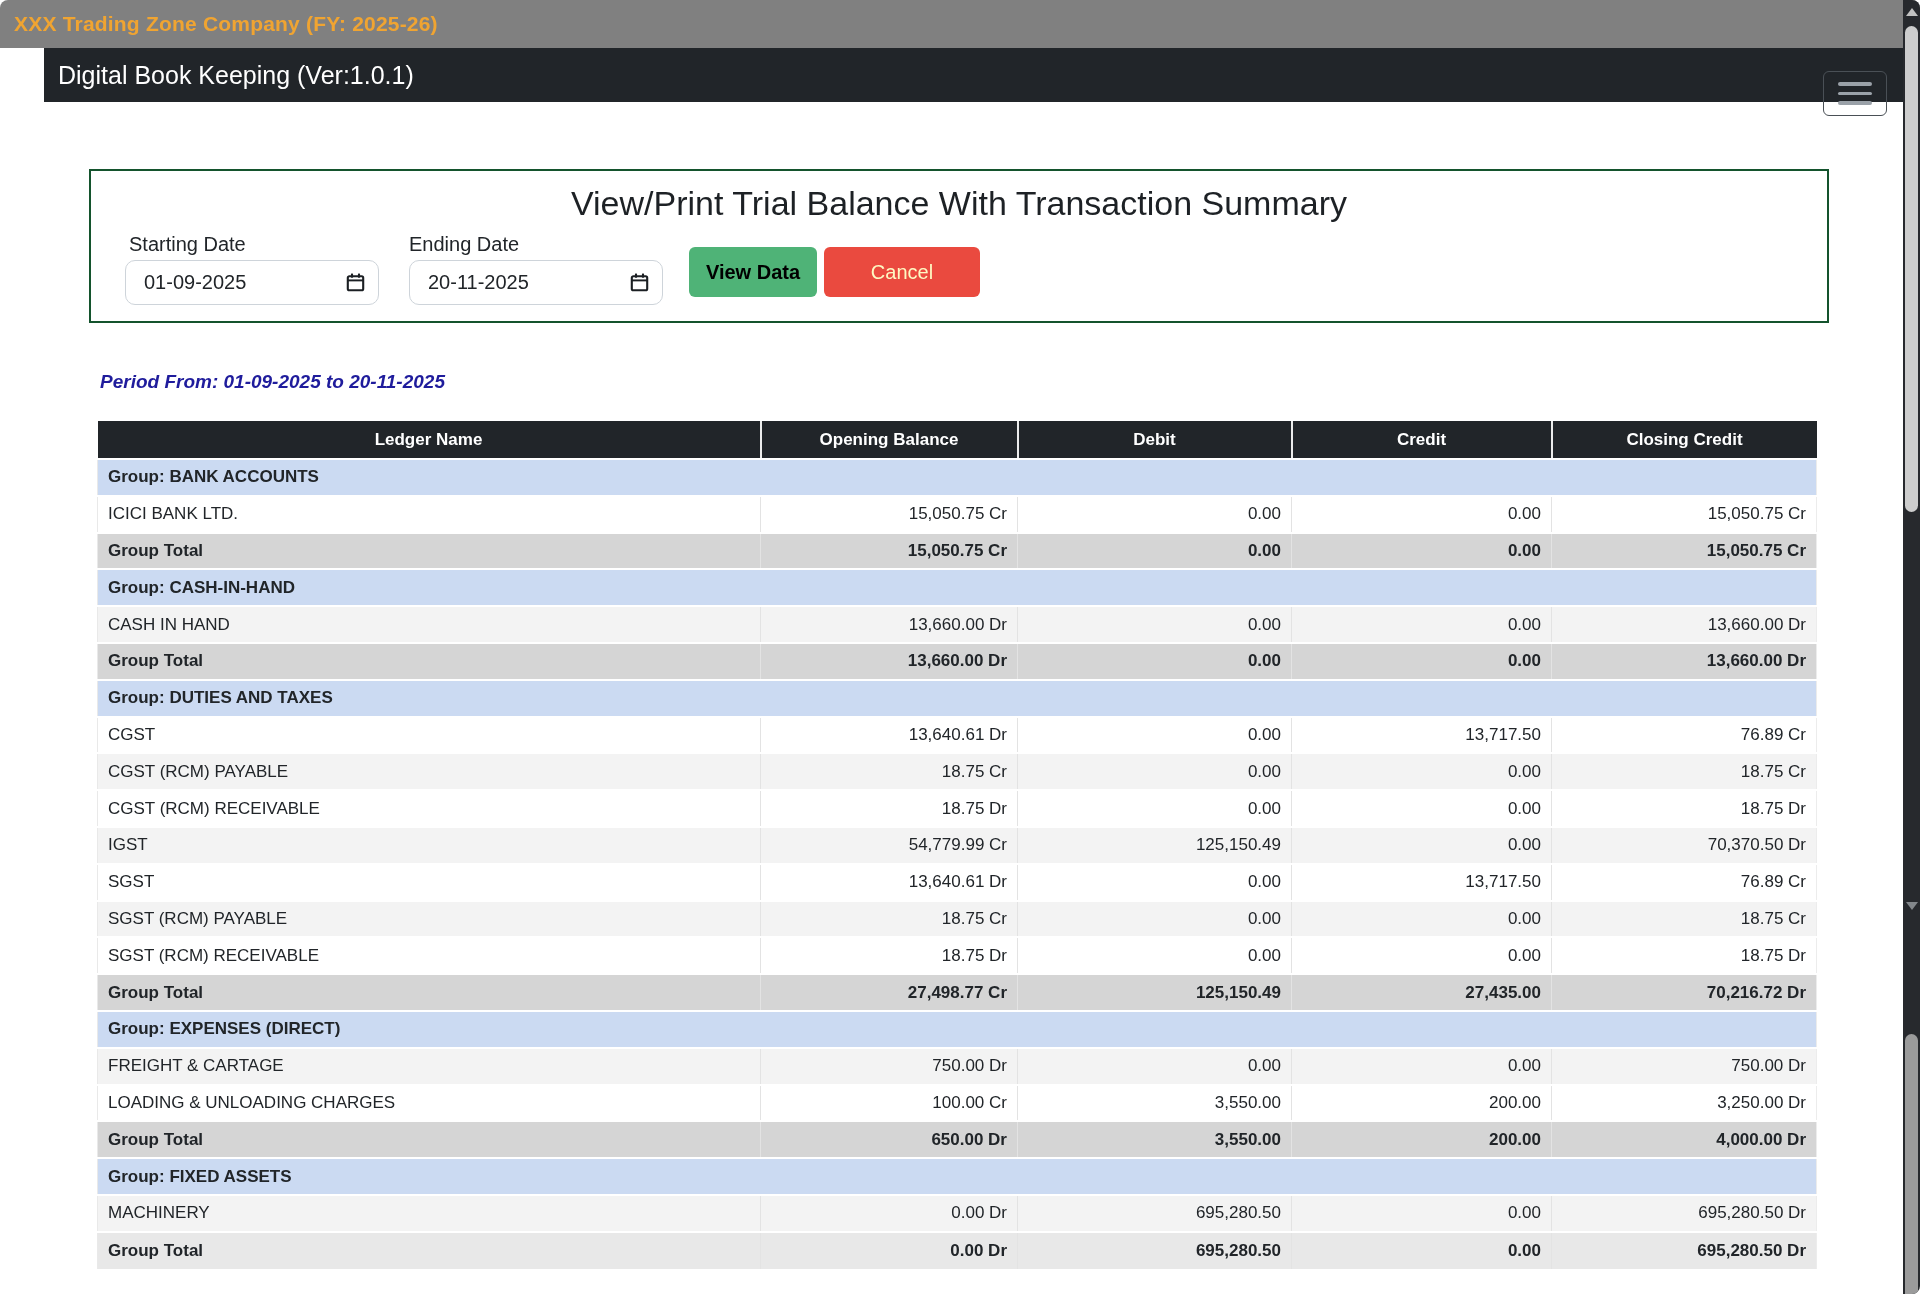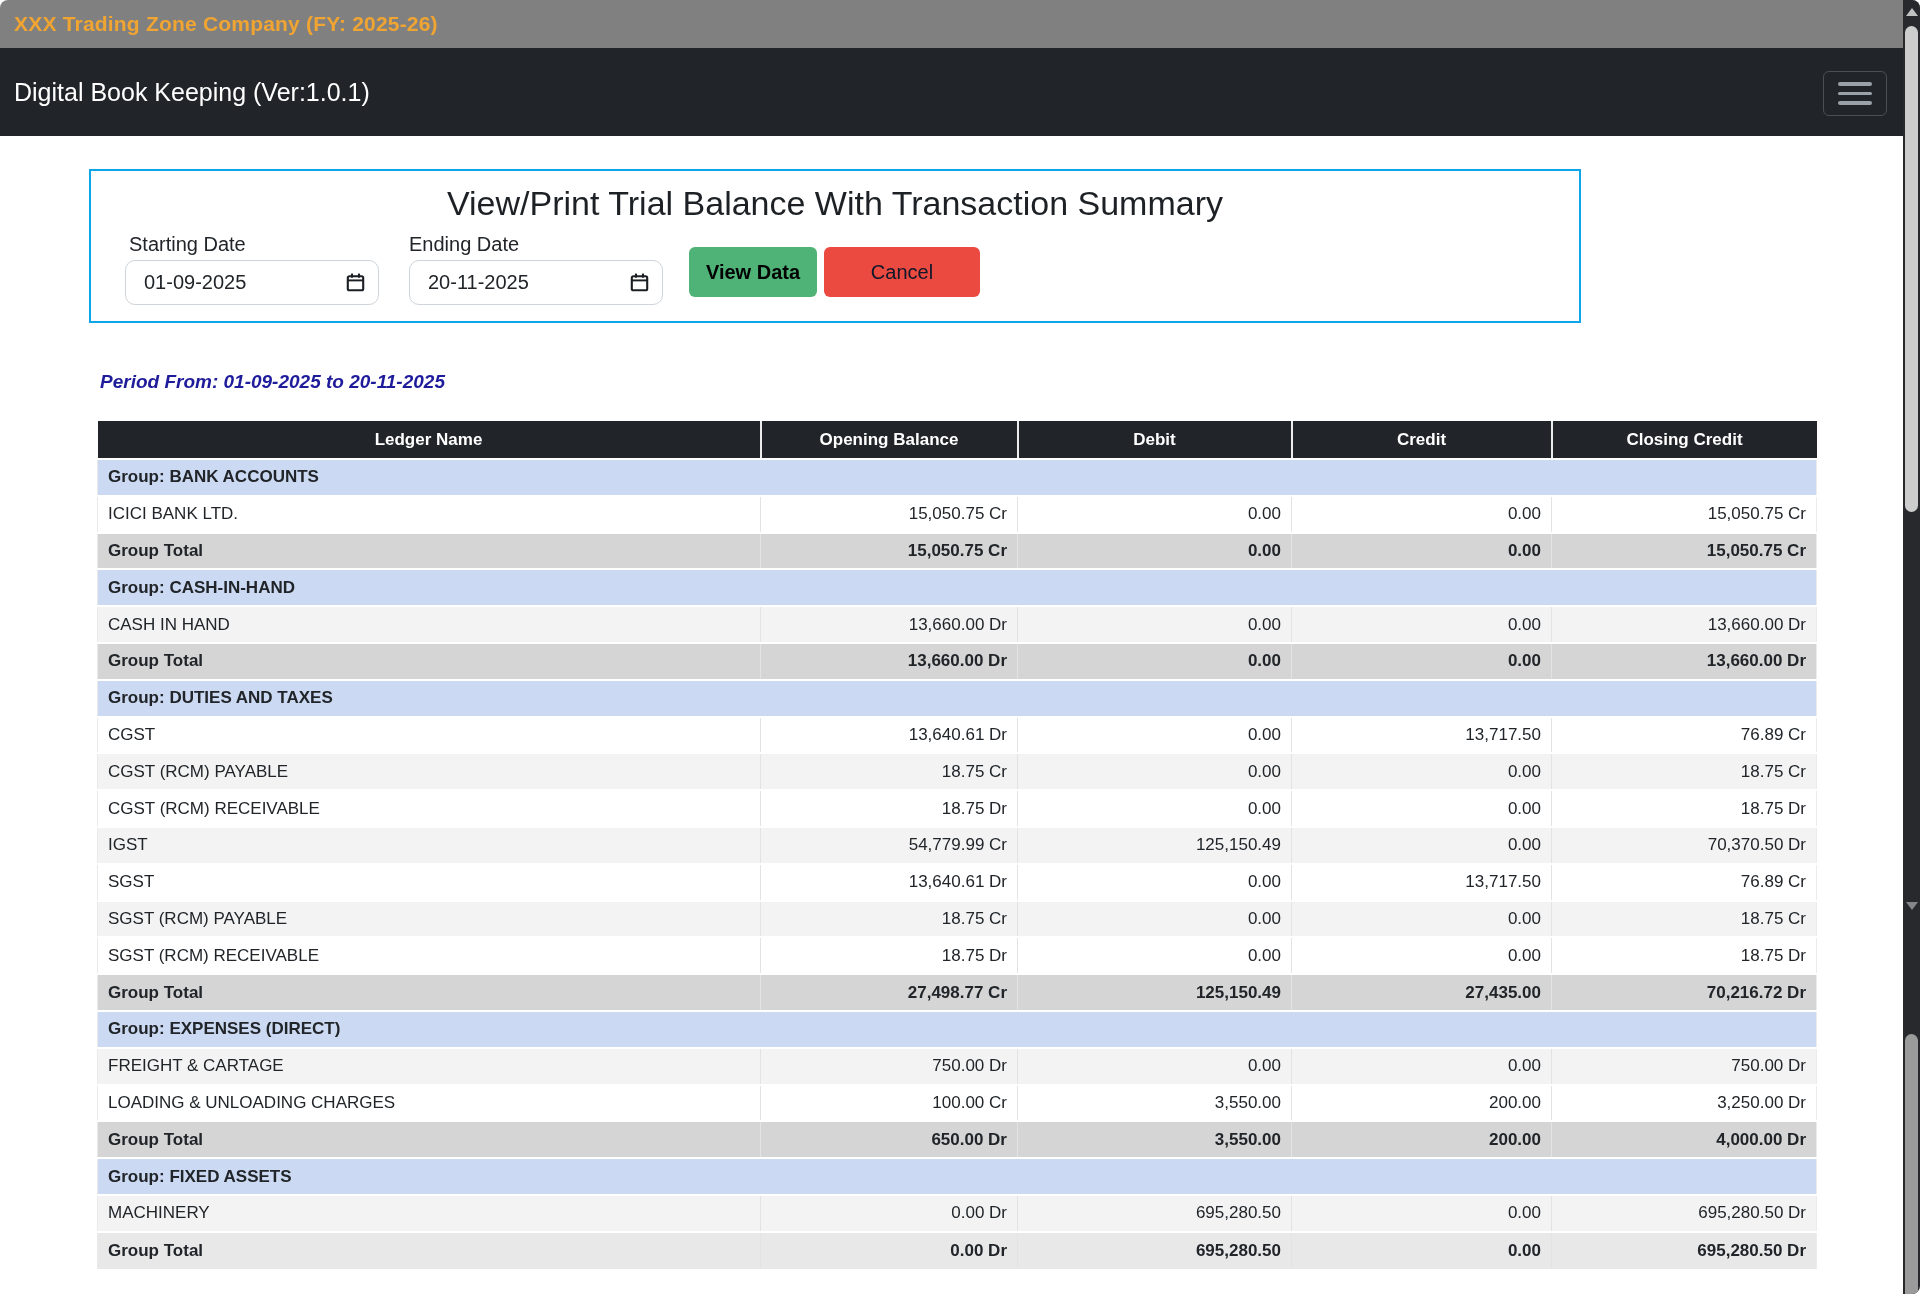--- a/index.html
+++ b/index.html
@@ -6,44 +6,44 @@
   html,body { width:1920px; height:1294px; }
   body { font-family:"Liberation Sans", sans-serif; background:#fff; overflow:hidden; }
 
   .screen { position:relative; width:1920px; height:1294px; background:#fff; overflow:hidden;border-radius:8px; }
 
   
   .topbar { height:48px; background:#808080; display:flex; align-items:center; padding:0 14px; }
   .topbar .company { color:#f0a431; font-size:21px; font-weight:bold; letter-spacing:.2px; }
 
   
-  .navbar { height:88px; background:#212529; display:flex; align-items:center; padding:0 14px; position:relative; }
+  .navbar { height:54px; background:#212529; display:flex; align-items:center; padding:0 14px; position:relative;margin-left:44px; }
   .navbar .app-title { color:#ffffff; font-size:25px; }
   .hamburger { position:absolute; right:33px; top:23px; width:64px; height:45px;
                background:transparent; border:1px solid #4a5056; border-radius:6px;
                display:flex; flex-direction:column; justify-content:center; align-items:center; gap:6px; cursor:pointer; }
   .hamburger .hline { width:34px; height:3.5px; background:#9aa1a8; border-radius:2px; }
 
   
-  .card { position:absolute; left:89px; top:169px; width:1492px; height:154px;
-          border:2px solid #0ea5e9; background:#fff; }
+  .card { position:absolute; left:89px; top:169px; width:1740px; height:154px;
+          border:2px solid #14532d; background:#fff; }
   .card-title { text-align:center; font-size:34px; color:#1d2125; margin-top:13px; }
   .field-label { position:absolute; font-size:20px; color:#212529; }
   .lbl-start { left:38px;  top:62px; }
   .lbl-end   { left:318px; top:62px; }
   .date-wrap { position:absolute; top:89px; width:254px; height:45px; }
   .dw-start { left:34px; } .dw-end { left:318px; }
   .date-wrap input { width:100%; height:100%; border:1px solid #ced4da; border-radius:10px;
           font-family:"Liberation Sans", sans-serif; font-size:20px; color:#212529;
           padding:0 44px 0 18px; outline:none; background:#fff; }
   .cal-icon { position:absolute; right:13px; top:12px; pointer-events:none; }
   .btn { position:absolute; top:76px; height:50px; border:none; border-radius:6px;
          font-family:"Liberation Sans", sans-serif; font-size:20px; cursor:pointer; }
   .btn-view { left:598px; width:128px; background:#4fb377; color:#000000;font-weight:bold; }
-  .btn-cancel { left:733px; width:156px; background:#ea4a3f; color:#0f172a; }
+  .btn-cancel { left:733px; width:156px; background:#ea4a3f; color:#fef9c3; }
 
   
   .period { position:absolute; left:100px; top:371px; font-size:19px; font-style:italic;
             font-weight:bold; color:#1f1c9c; }
 
   
   table.tb { position:absolute; left:97px; top:421px; width:1719px; border-collapse:collapse;
              table-layout:fixed; font-size:17px; color:#212529; }
   table.tb thead th { background:#212529; color:#fff; font-weight:bold; height:38px;
              text-align:center; border-right:2px solid #ececec; border-bottom:2px solid #fff;margin-top:44px; }

